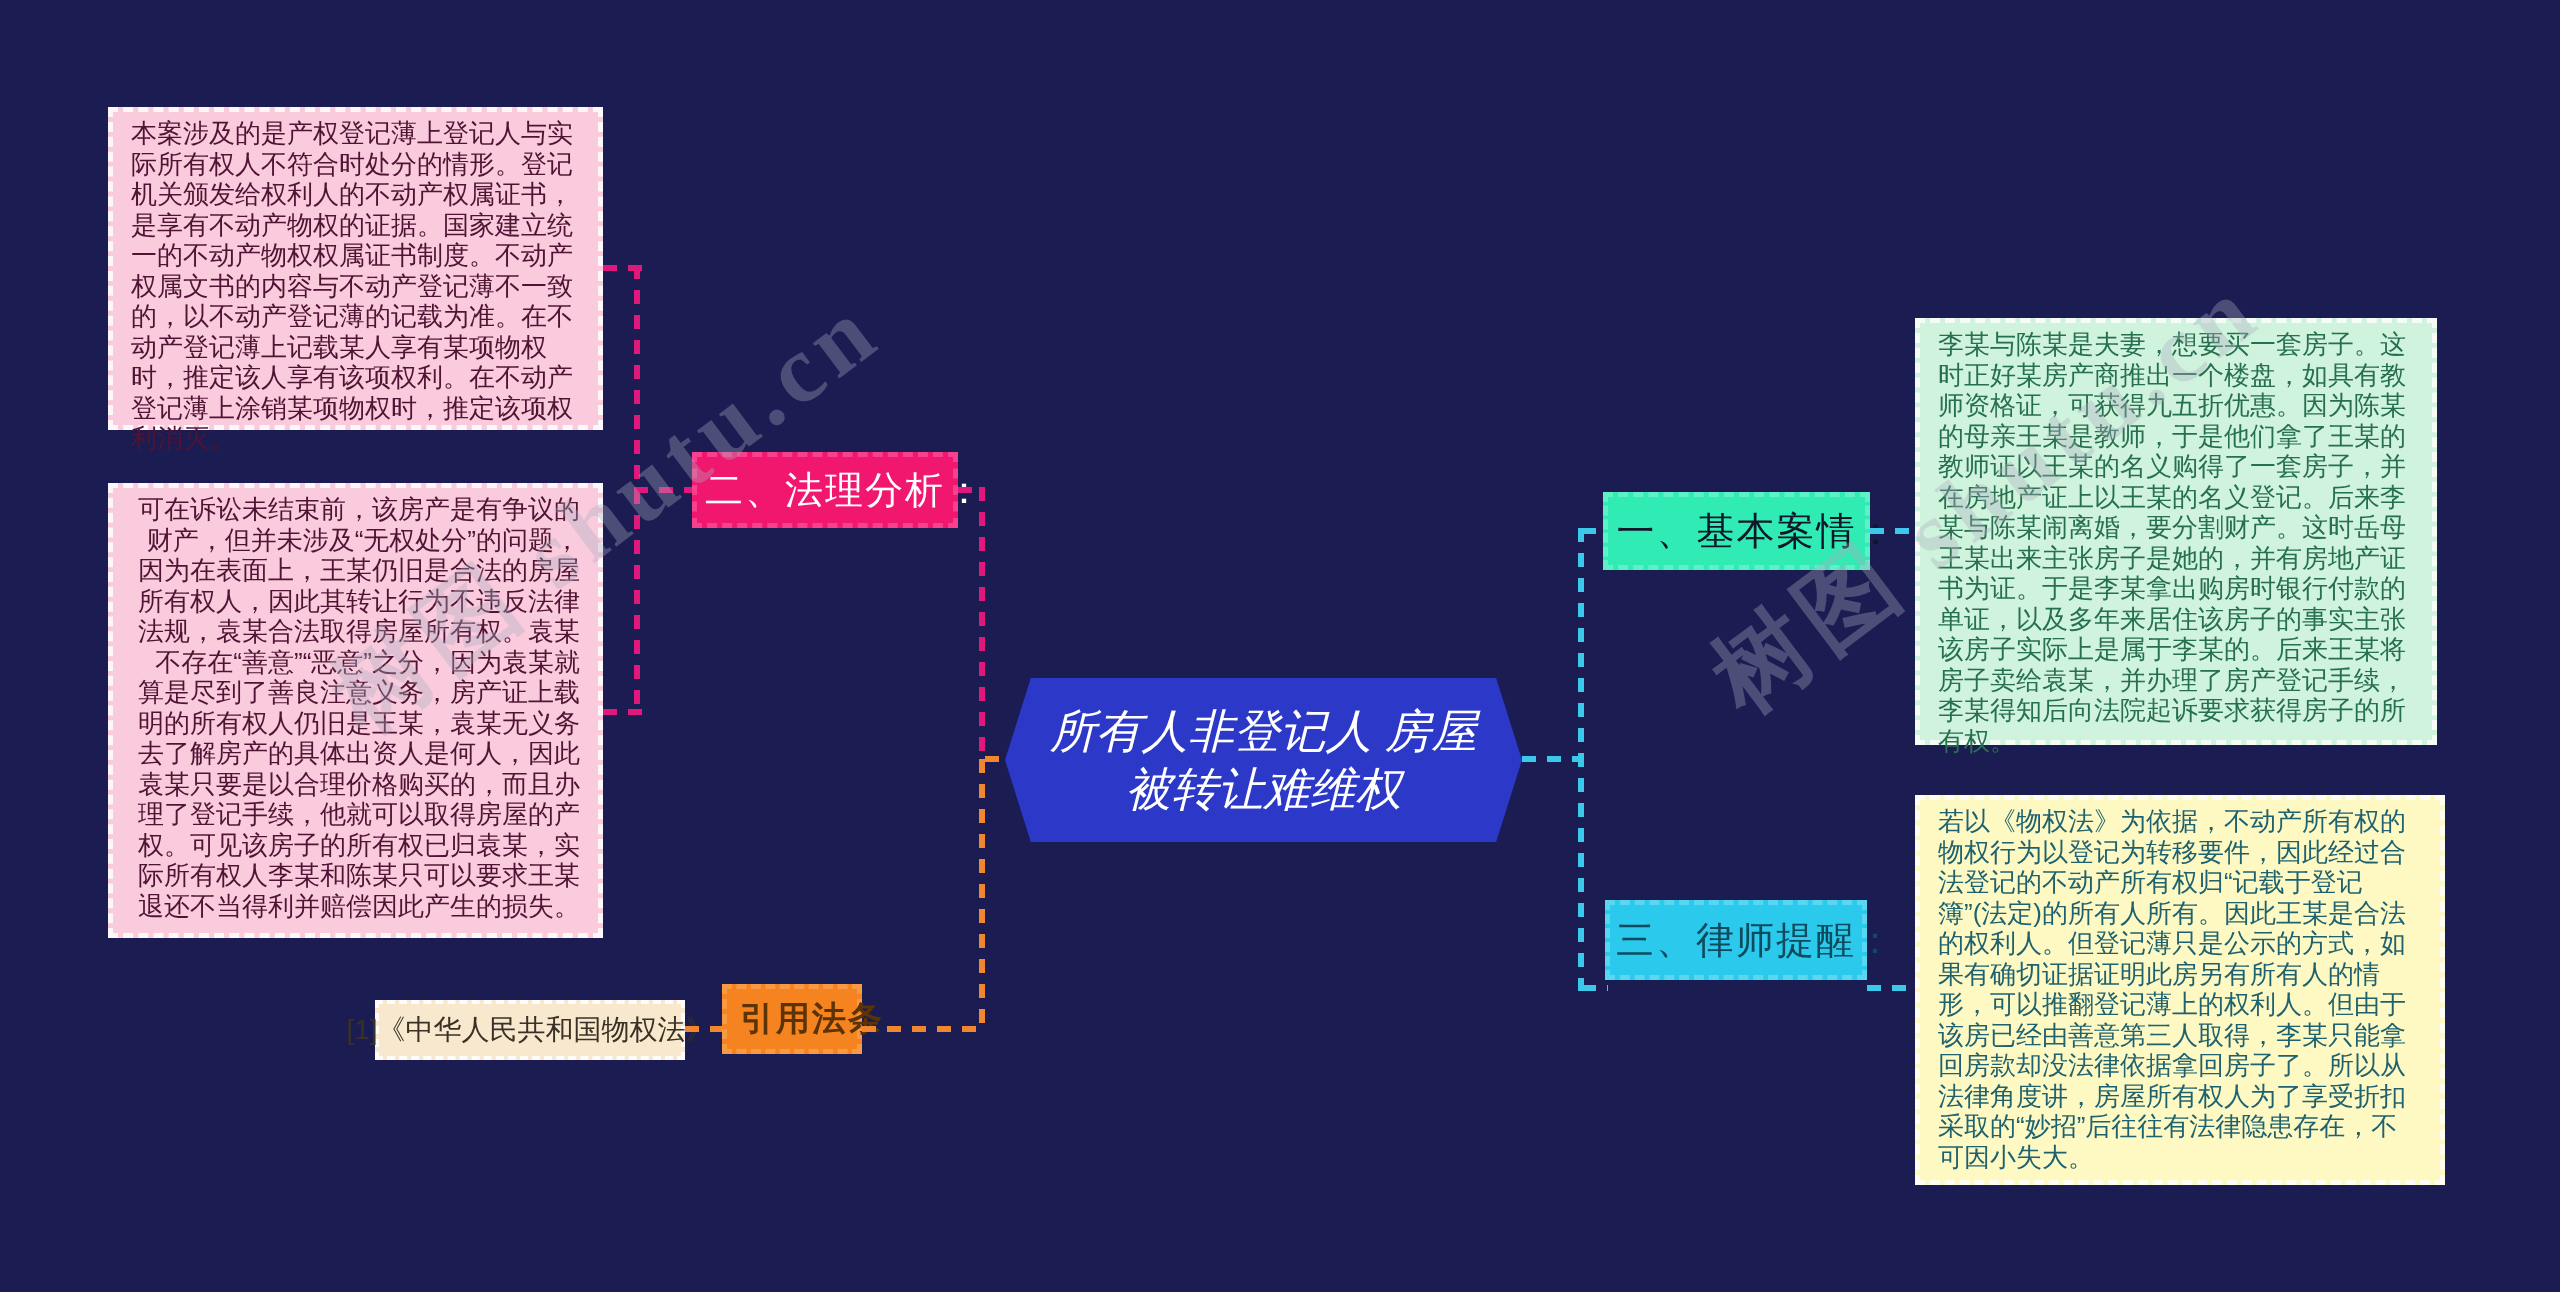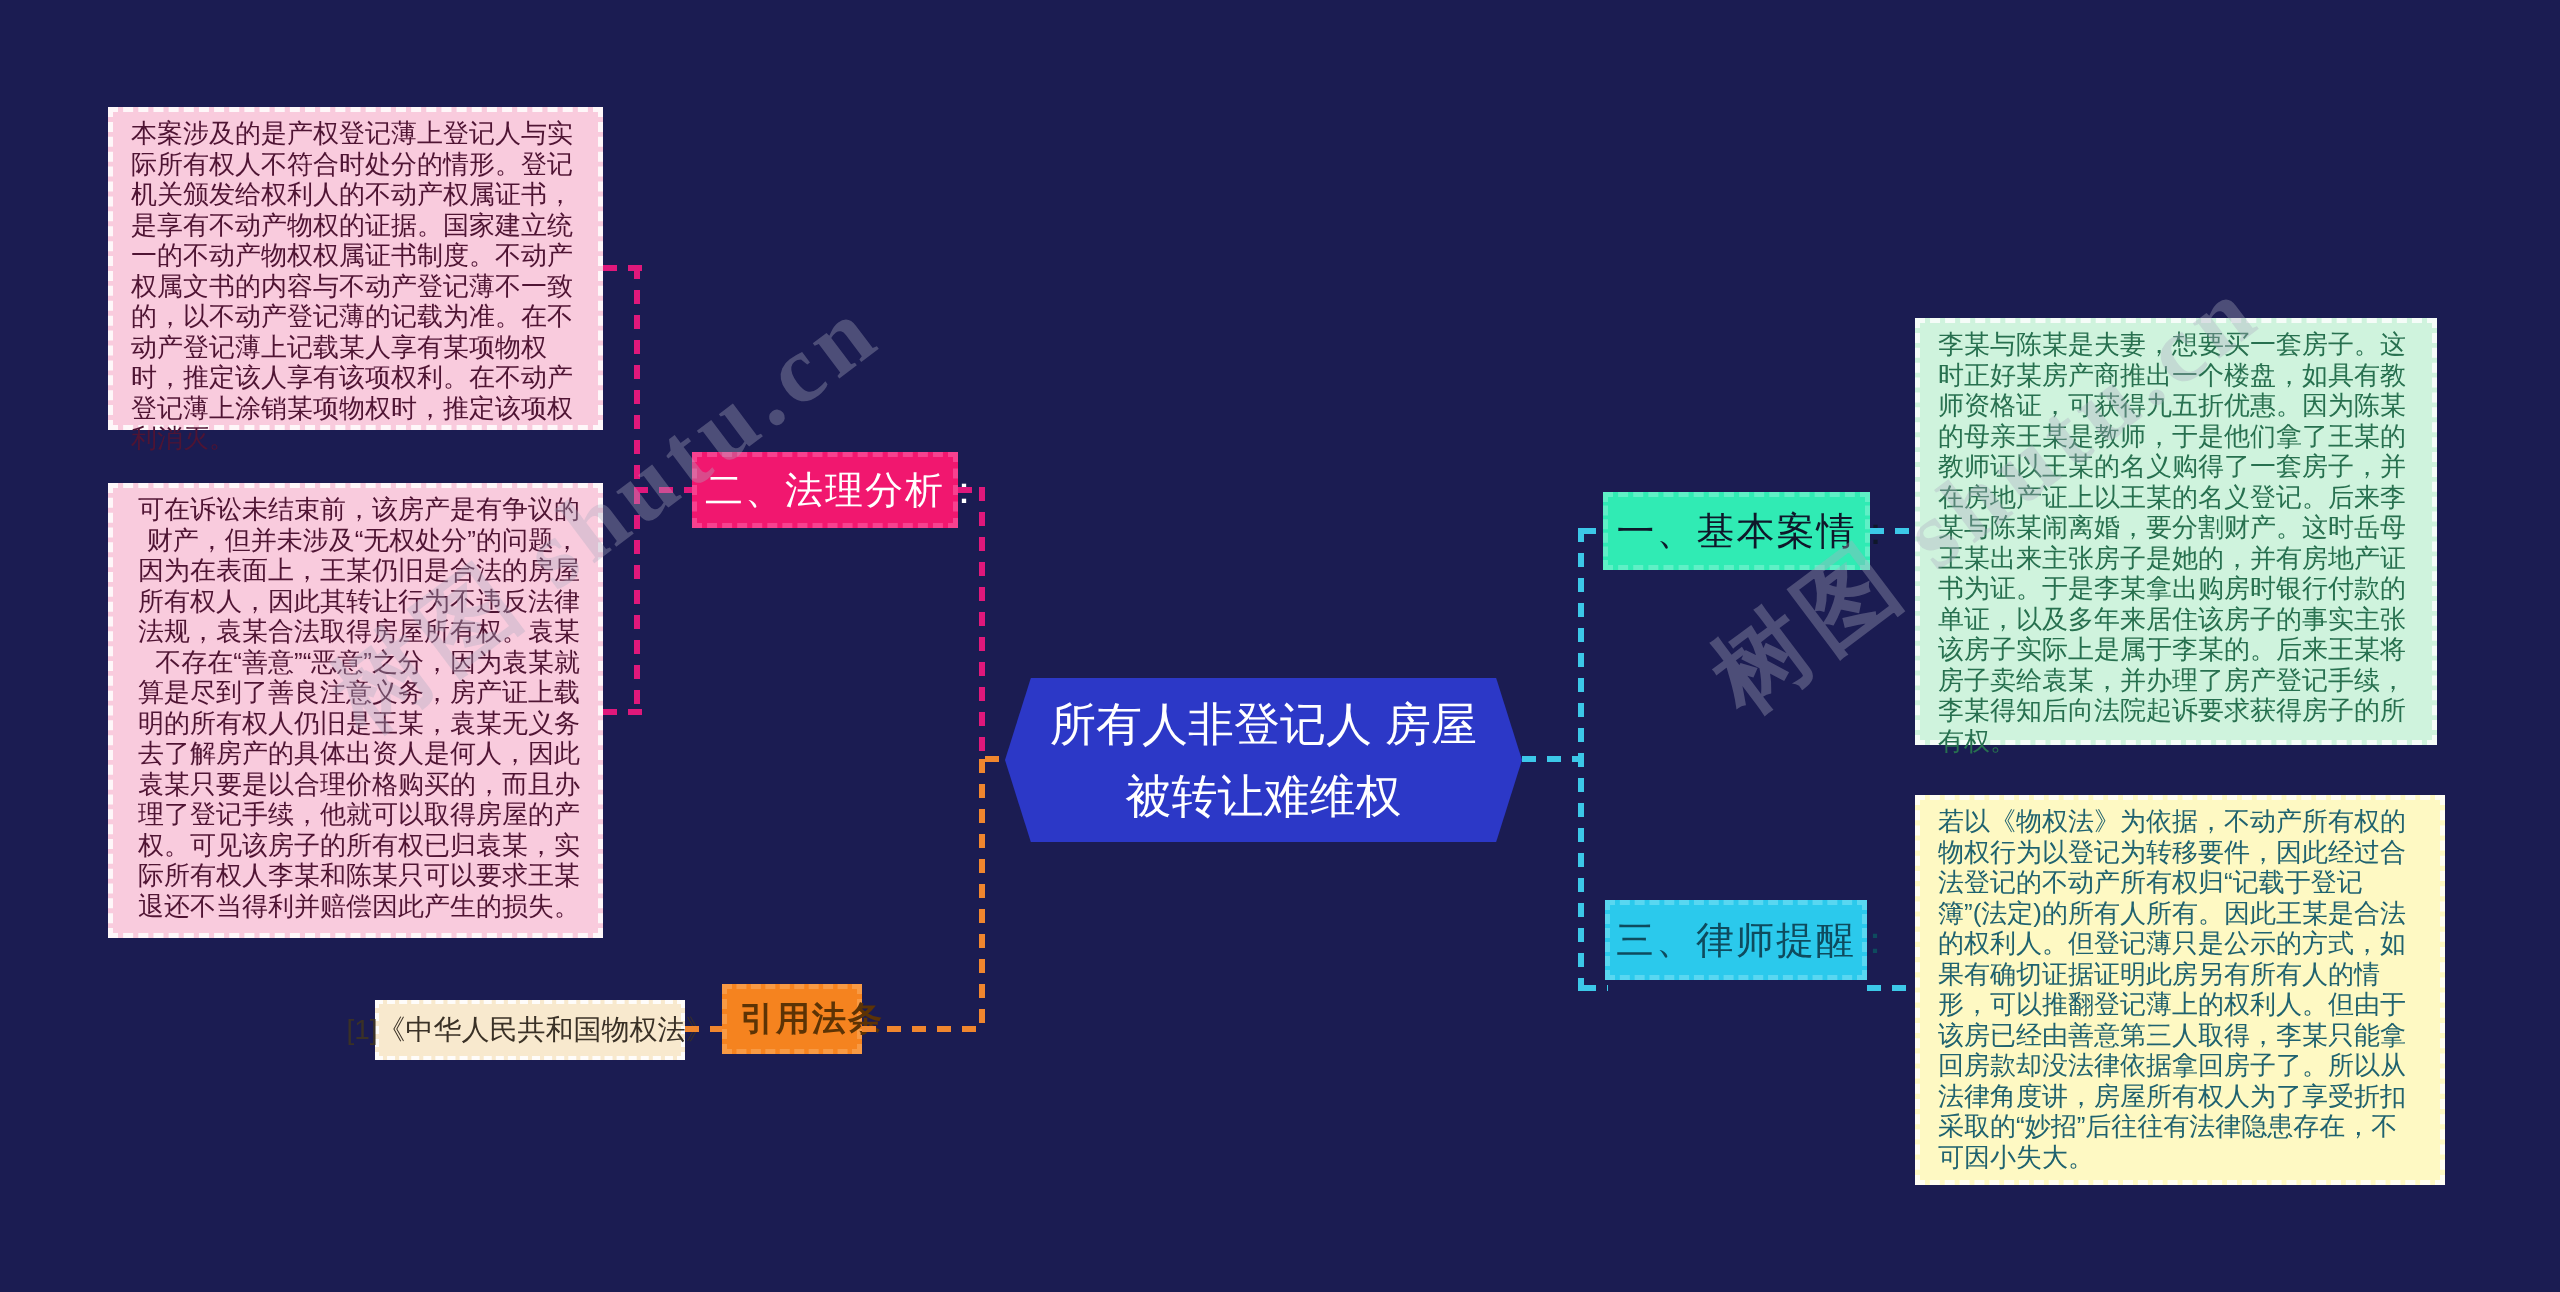--- a/index.html
+++ b/index.html
@@ -40,22 +40,23 @@
     font-size:28px; white-space:nowrap;
   }
 
   
   .center-node {
     position:absolute; box-sizing:border-box;
     left:1005px; top:678px; width:517px; height:164px;
     background:#2C38C7; color:#FFFFFF;
     clip-path:polygon(0 50%, 5% 0, 95% 0, 100% 50%, 95% 100%, 5% 100%);
     display:flex; align-items:center; justify-content:center;
-    text-align:center; font-size:46px; line-height:72px;
+    text-align:center; font-size:46px; line-height:58px;
     padding:0 40px;
+    font-style:italic;
   }
 
   
   .hl, .vl { position:absolute; pointer-events:none; }
   .hl { height:6px; }
   .vl { width:6px; }
   .hl.m { background:repeating-linear-gradient(90deg,  #E0187B 0 14px, transparent 14px 25px); }
   .vl.m { background:repeating-linear-gradient(180deg, #E0187B 0 14px, transparent 14px 25px); }
   .hl.o { background:repeating-linear-gradient(90deg,  #F0862E 0 14px, transparent 14px 25px); }
   .vl.o { background:repeating-linear-gradient(180deg, #F0862E 0 14px, transparent 14px 25px); }

